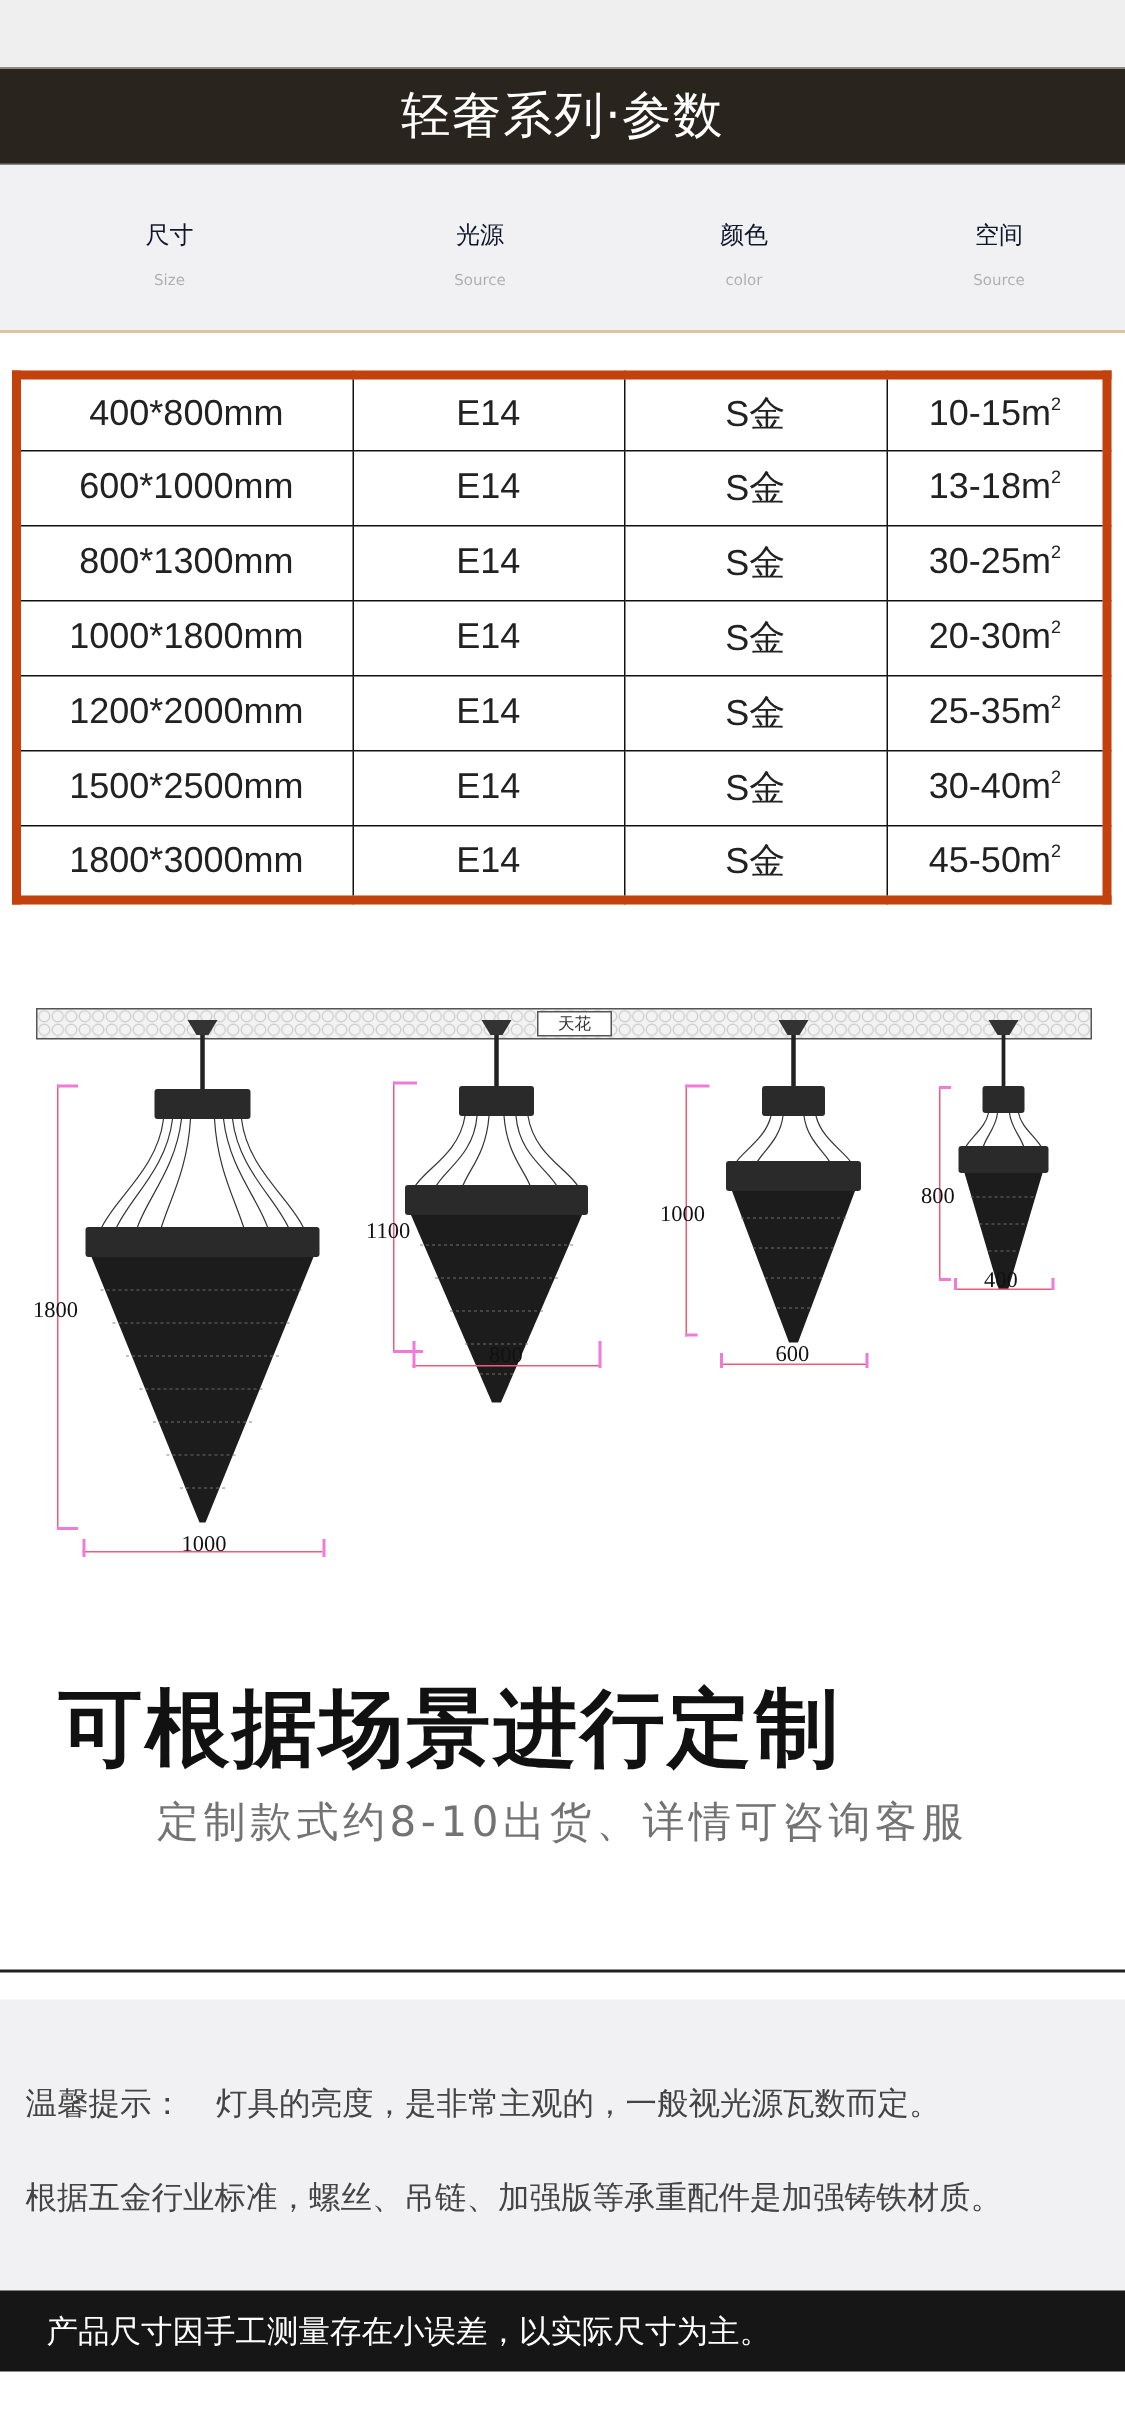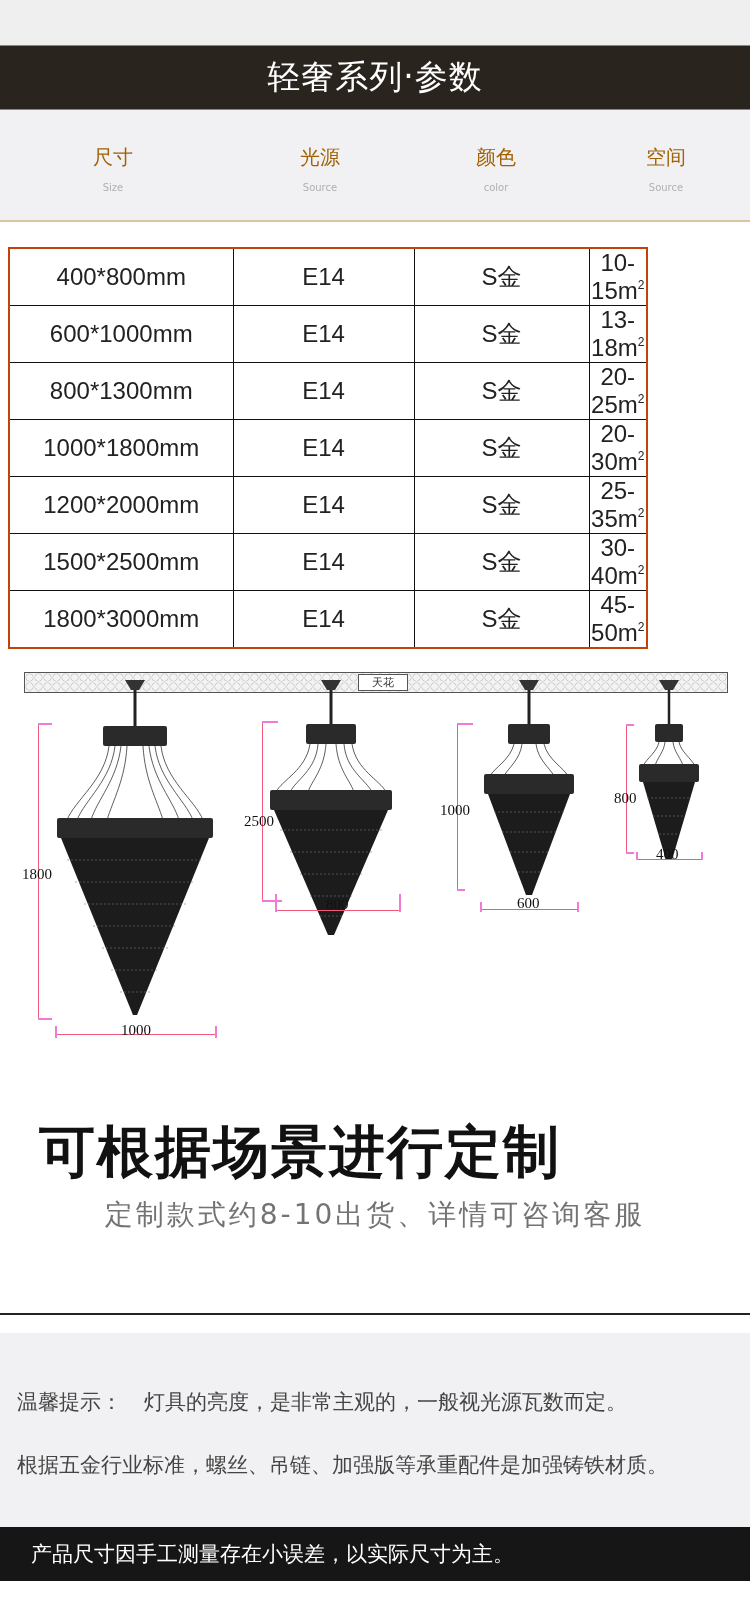--- a/index.html
+++ b/index.html
@@ -8,25 +8,25 @@
 
   .top-gap { position: absolute; left: 0; top: 0; width: 750px; height: 45px; background: #efefef; }
   .title-band { position: absolute; left: 0; top: 45px; width: 750px; height: 65px; background: #2a241f;
     border-top: 1px solid #8a8580; border-bottom: 1px solid #8a8580;
     display: flex; align-items: center; justify-content: center; }
   .title-band span { color: #ffffff; font-size: 33px; letter-spacing: 1px; }
 
   .header-row { position: absolute; left: 0; top: 110px; width: 750px; height: 112px; background: #f1f1f3;
     border-bottom: 2px solid #dcc4a1; }
   .hcell { position: absolute; top: 30px; text-align: center; width: 160px; }
-  .hcell .cn { font-size: 20px; color: #a16207; display: block; line-height: 34px; font-weight: 300; }
+  .hcell .cn { font-size: 16px; color: #0f172a; display: block; line-height: 34px; font-weight: 300; }
   .hcell .en { font-size: 10px; color: #b0b0b0; display: block; margin-top: 8px; }
 
-  table.spec { position: absolute; left: 8px; top: 247px; width: 640px; border-collapse: collapse;
-    border: 2px solid #c2410c; }
+  table.spec { position: absolute; left: 8px; top: 247px; width: 733px; border-collapse: collapse;
+    border: 6px solid #c2410c; }
   table.spec td { border: 1.5px solid #111; height: 50px; text-align: center; font-size: 24px; color: #222;
     font-family: "Liberation Sans", sans-serif; }
   table.spec td.c0 { width: 224px; }
   table.spec td.c1 { width: 181px; }
   table.spec td.c2 { width: 175px; }
   table.spec sup { font-size: 12px; vertical-align: 10px; }
 
   .diagram { position: absolute; left: 0; top: 660px; width: 750px; height: 410px; }
   .ceiling { position: absolute; left: 24px; top: 12px; width: 704px; height: 21px; border: 1px solid #555;
     background-color: #f3f3f3;
@@ -96,21 +96,21 @@
     <tr>
       <td class="c0">600*1000mm</td>
       <td class="c1">E14</td>
       <td class="c2">S金</td>
       <td><span>13-18m</span><sup>2</sup></td>
     </tr>
     <tr>
       <td class="c0">800*1300mm</td>
       <td class="c1">E14</td>
       <td class="c2">S金</td>
-      <td><span>20-25m</span><sup>2</sup></td>
+      <td><span>30-25m</span><sup>2</sup></td>
     </tr>
     <tr>
       <td class="c0">1000*1800mm</td>
       <td class="c1">E14</td>
       <td class="c2">S金</td>
       <td><span>20-30m</span><sup>2</sup></td>
     </tr>
     <tr>
       <td class="c0">1200*2000mm</td>
       <td class="c1">E14</td>
@@ -189,21 +189,21 @@
       <line x1="12" y1="150" x2="114" y2="150"></line>
         <line x1="22" y1="172" x2="104" y2="172"></line>
       <line x1="32" y1="194" x2="94" y2="194"></line>
         <line x1="42" y1="216" x2="84" y2="216"></line>
       <line x1="52" y1="236" x2="74" y2="236"></line>
     </g>
   </svg>
   <div class="dim-v" style="left:262px;top:61px;height:180px"></div>
   <div class="tick" style="left:262px;top:61px;width:16px;height:2px"></div>
   <div class="tick" style="left:262px;top:240px;width:20px;height:2px"></div>
-  <div class="dim-label" style="left:244px;top:153px">2500</div>
+  <div class="dim-label" style="left:244px;top:153px">1100</div>
   <div class="dim-h" style="left:275px;top:250px;width:125px"></div>
   <div class="tick" style="left:275px;top:234px;width:2px;height:18px"></div>
   <div class="tick" style="left:399px;top:234px;width:2px;height:18px"></div>
   <div class="dim-label" style="left:326px;top:236px">800</div>
 
   <svg class="lamp" style="left:482px;top:20px" width="94" height="220" viewBox="0 0 94 220">
     <path d="M37 0 L57 0 L51 10 L43 10 Z" fill="#333"></path>
     <line x1="47" y1="10" x2="47" y2="46" stroke="#222" stroke-width="3"></line>
     <rect x="26" y="44" width="42" height="20" fill="#2a2a2a" rx="2"></rect>
     <g stroke="#333" stroke-width="0.8" fill="none">

